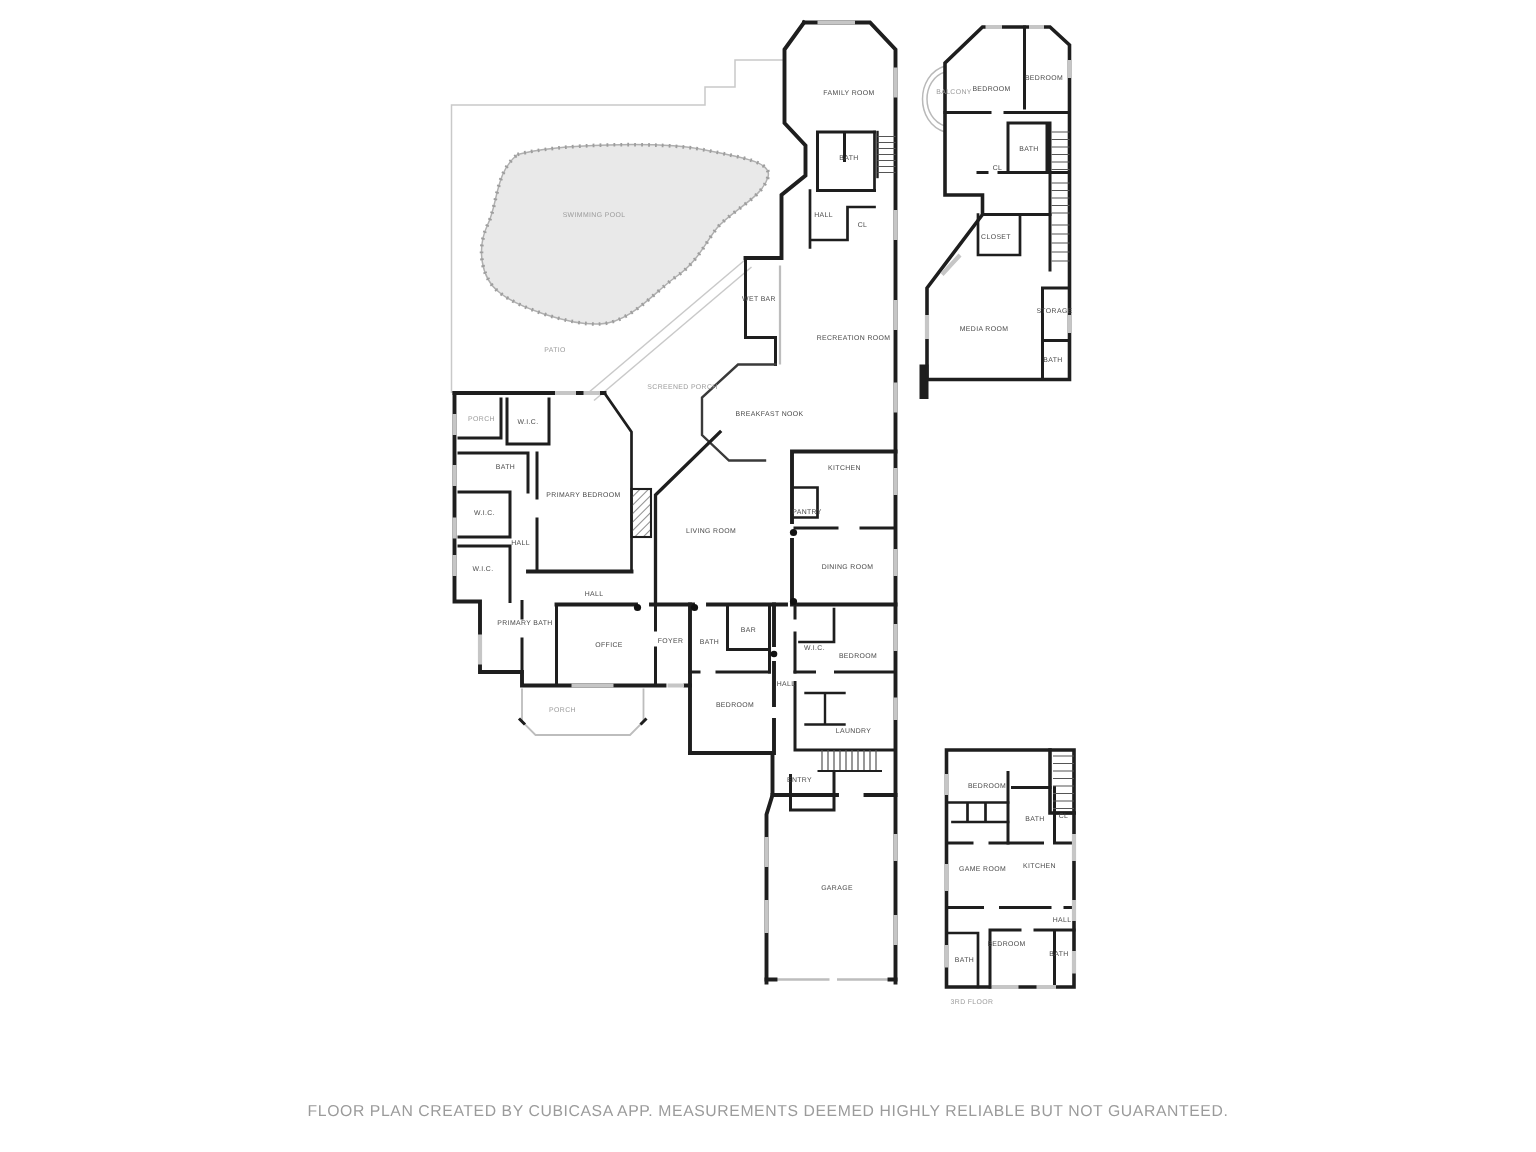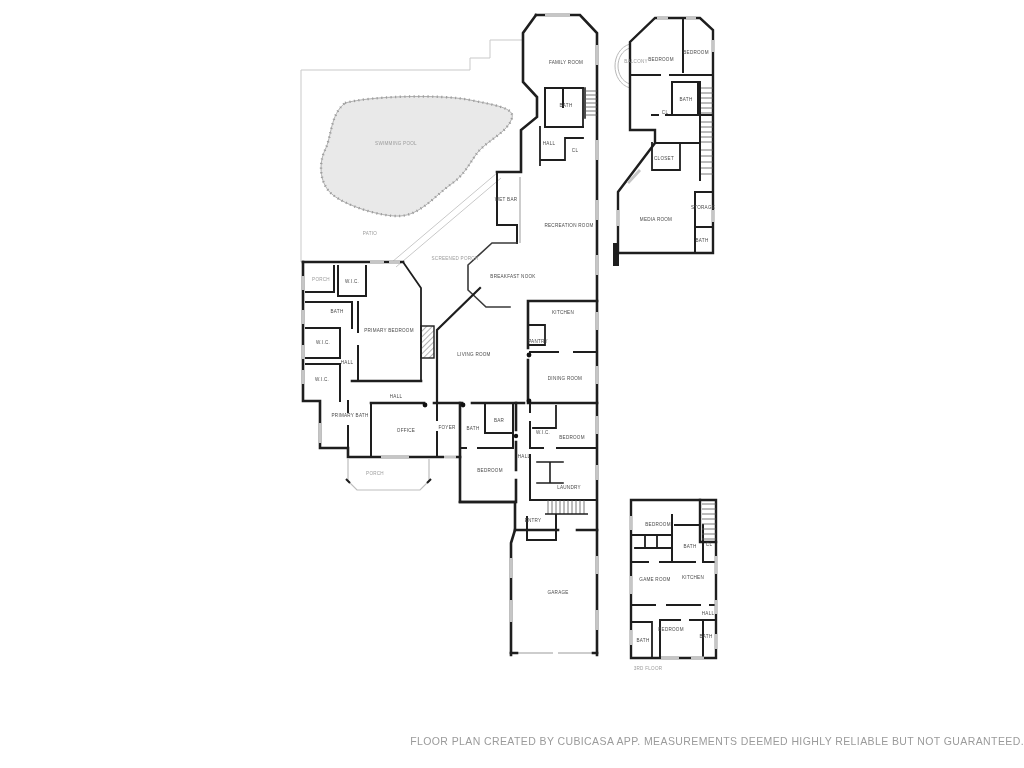--- a/index.html
+++ b/index.html
@@ -9,21 +9,21 @@
   }
   #plan-svg{position:absolute;left:0;top:0;}
   #labels-layer{position:absolute;left:0;top:0;width:1024px;height:768px;pointer-events:none;}
   .room-label{
     position:absolute;transform:translate(-50%,-50%);
     font-size:4.6px;letter-spacing:.25px;color:#4a4a4a;white-space:nowrap;
     font-family:"Liberation Sans","DejaVu Sans",sans-serif;
   }
   .room-label.muted{color:#9b9b9b;}
   #footer-text{
-    position:absolute;left:0;right:0;top:735px;text-align:right;
+    position:absolute;left:0;right:0;top:735px;text-align:center;
     font-size:10.5px;letter-spacing:.4px;color:#9b9b9b;
   }
 </style>
 </head>
 <body>
 
 <div id="canvas">
 
   <svg id="plan-svg" width="1024" height="768" viewBox="0 0 1024 768">
     <defs>

